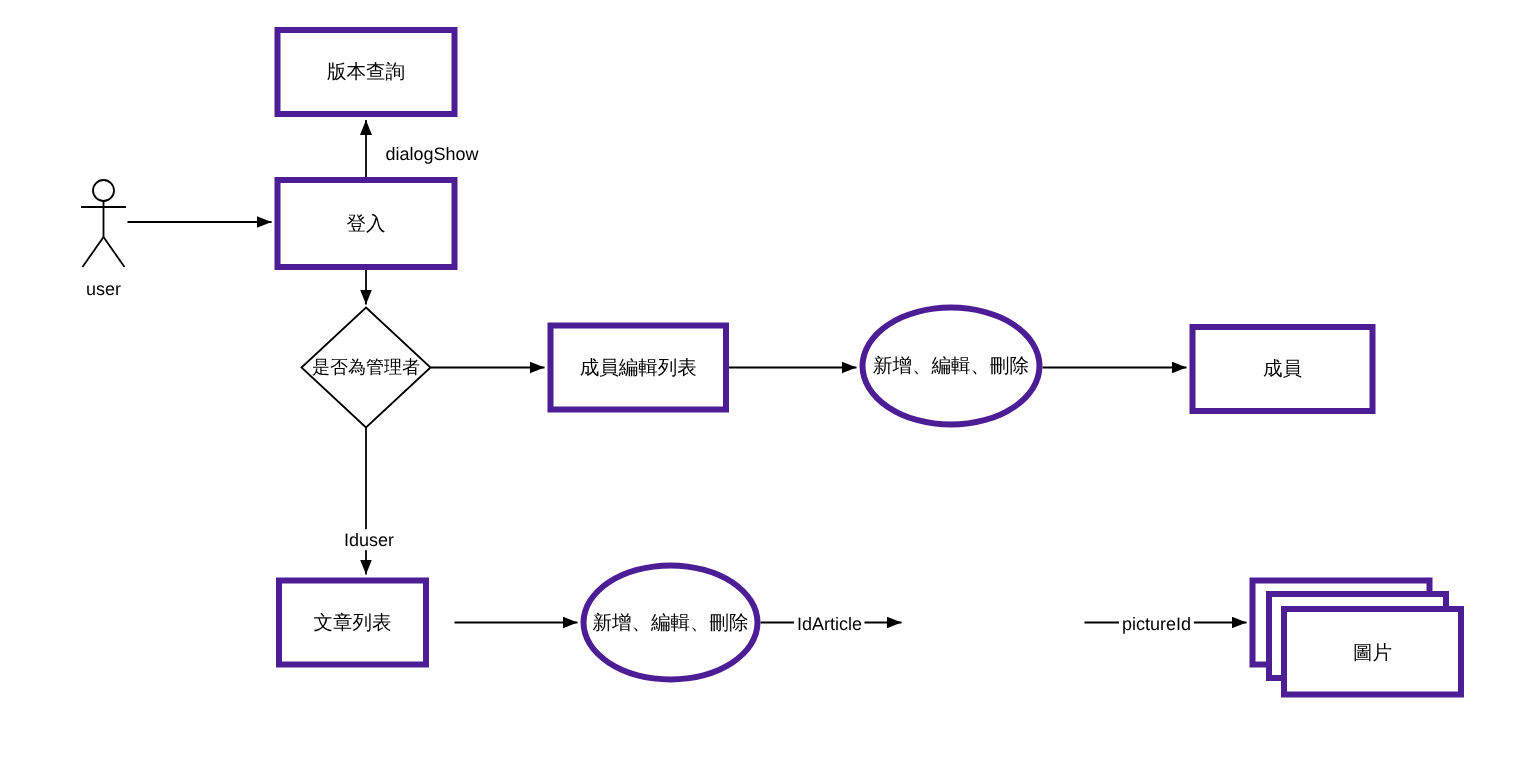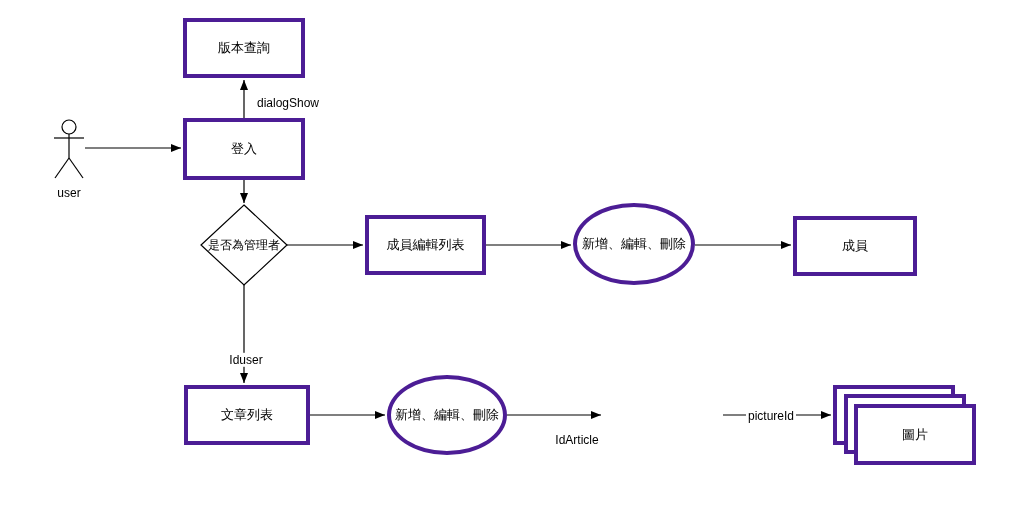--- a/index.html
+++ b/index.html
@@ -96,32 +96,32 @@
   <div class="node" style="left:183px; top:18px; width:122px; height:60px;">版本查詢</div>
 
   <div class="node" style="left:183px; top:118px; width:122px; height:62px;">登入</div>
 
   <div class="node" style="left:365px; top:215px; width:121px; height:60px;">成員編輯列表</div>
 
   <div class="node ellipse" style="left:573px; top:203px; width:122px; height:82px;">新增、編輯、刪除</div>
 
   <div class="node" style="left:793px; top:216px; width:124px; height:60px;">成員</div>
 
-  <div class="node" style="left:184px; top:385px; width:126px; height:60px;">文章列表</div>
+  <div class="node" style="left:184px; top:385px; width:102px; height:60px;">文章列表</div>
 
   <div class="node ellipse" style="left:387px; top:375px; width:120px; height:80px;">新增、編輯、刪除</div>
 
 
   <div class="node" style="left:833px; top:385px; width:122px; height:60px;"></div>
   <div class="node" style="left:844px; top:394px; width:122px; height:60px;"></div>
   <div class="node" style="left:854px; top:404px; width:122px; height:61px;">圖片</div>
 
   <div class="plain-label" style="left:244px; top:245px;">是否為管理者</div>
 
   <div class="edge-label" style="left:244px; top:103px;margin-left:44px;">dialogShow</div>
 
   <div class="edge-label" style="left:246px; top:328px;margin-top:32px;">Iduser</div>
 
-  <div class="edge-label" style="left:553px; top:440px;margin-left:24px;">IdArticle</div>
+  <div class="edge-label" style="left:553px; top:416px;">IdArticle</div>
 
   <div class="edge-label" style="left:771px; top:416px;">pictureId</div>
 
 </div>
 
 </body></html>

